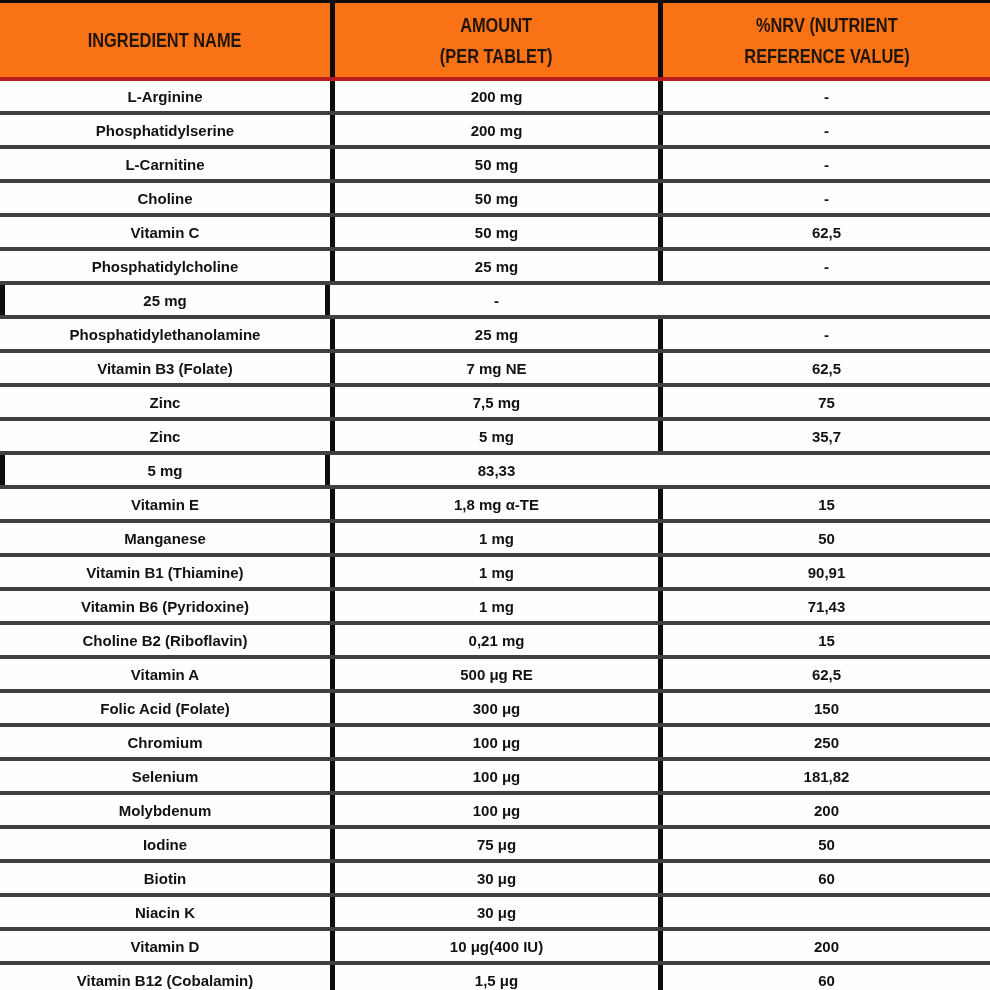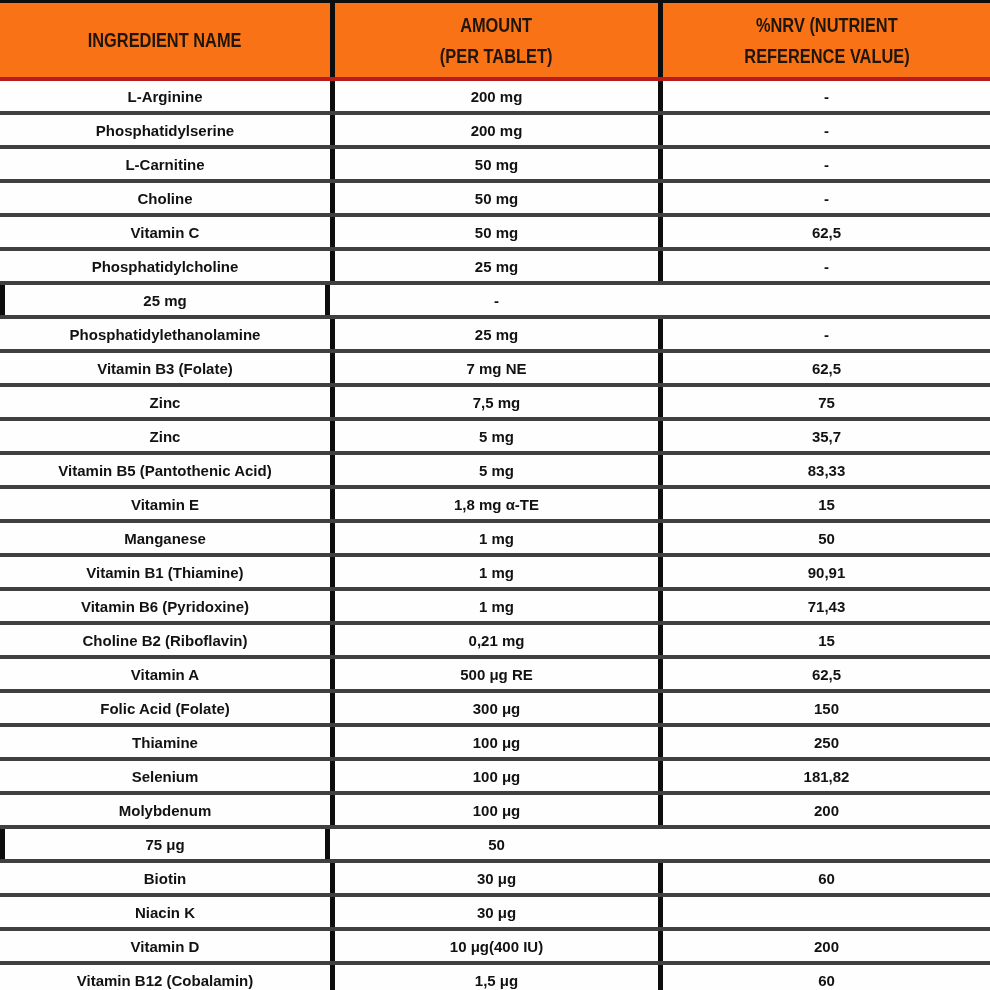--- a/index.html
+++ b/index.html
@@ -139,21 +139,20 @@
         <div class="cell">Zinc</div>
         <div class="cell mid-borders">7,5 mg</div>
         <div class="cell">75</div>
       </div>
       <div class="grid-row data-row">
         <div class="cell">Zinc</div>
         <div class="cell mid-borders">5 mg</div>
         <div class="cell">35,7</div>
       </div>
       <div class="grid-row data-row">
-        <div class="cell">Vitamin B5 (Pantothenic Acid)</div>
         <div class="cell mid-borders">5 mg</div>
         <div class="cell">83,33</div>
       </div>
       <div class="grid-row data-row">
         <div class="cell">Vitamin E</div>
         <div class="cell mid-borders">1,8 mg α-TE</div>
         <div class="cell">15</div>
       </div>
       <div class="grid-row data-row">
         <div class="cell">Manganese</div>
@@ -179,35 +178,36 @@
         <div class="cell">Vitamin A</div>
         <div class="cell mid-borders">500 μg RE</div>
         <div class="cell">62,5</div>
       </div>
       <div class="grid-row data-row">
         <div class="cell">Folic Acid (Folate)</div>
         <div class="cell mid-borders">300 μg</div>
         <div class="cell">150</div>
       </div>
       <div class="grid-row data-row">
-        <div class="cell">Thiamine</div>
+        <div class="cell">Chromium</div>
         <div class="cell mid-borders">100 μg</div>
         <div class="cell">250</div>
       </div>
       <div class="grid-row data-row">
         <div class="cell">Selenium</div>
         <div class="cell mid-borders">100 μg</div>
         <div class="cell">181,82</div>
       </div>
       <div class="grid-row data-row">
         <div class="cell">Molybdenum</div>
         <div class="cell mid-borders">100 μg</div>
         <div class="cell">200</div>
       </div>
       <div class="grid-row data-row">
+        <div class="cell">Iodine</div>
         <div class="cell mid-borders">75 μg</div>
         <div class="cell">50</div>
       </div>
       <div class="grid-row data-row">
         <div class="cell">Biotin</div>
         <div class="cell mid-borders">30 μg</div>
         <div class="cell">60</div>
       </div>
       <div class="grid-row data-row">
         <div class="cell">Niacin K</div>

